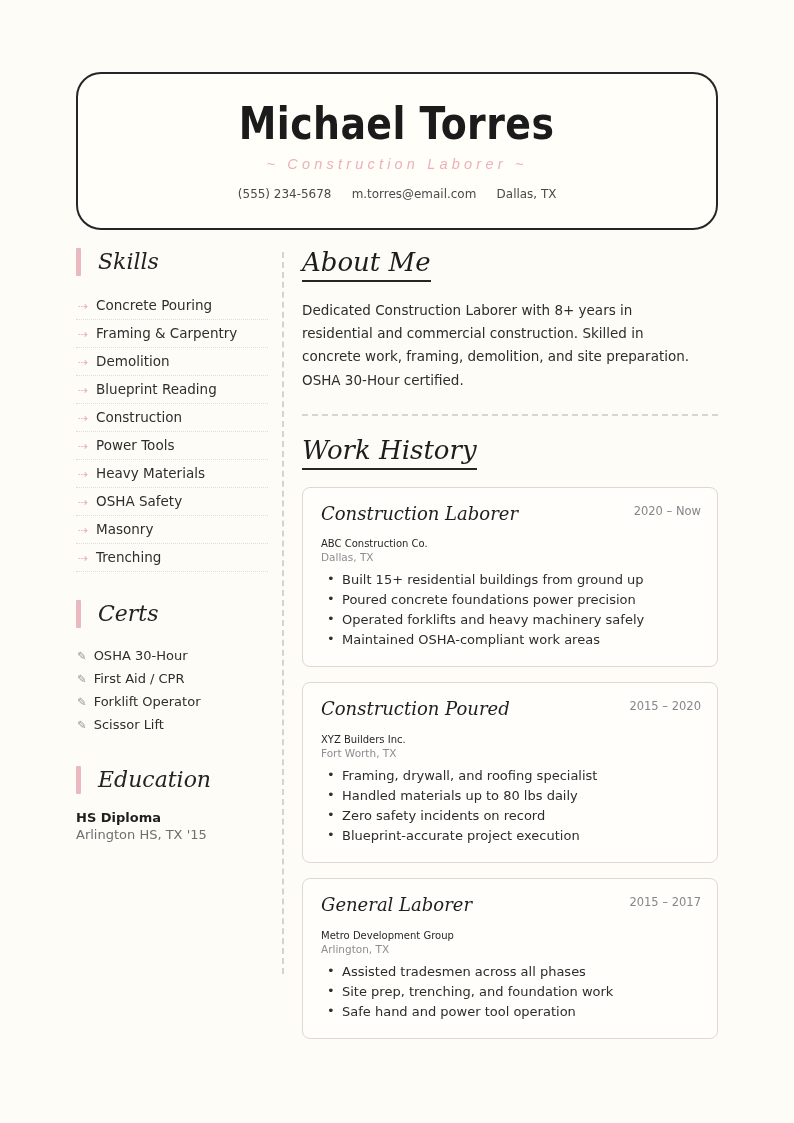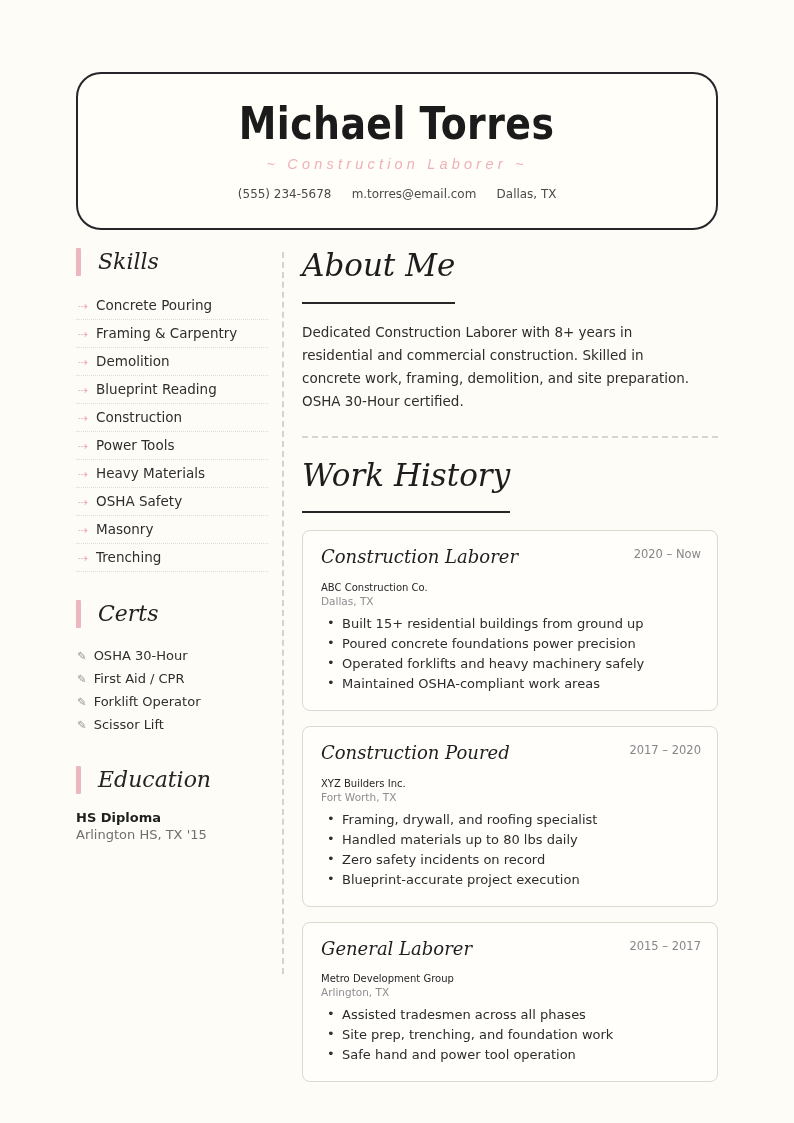--- a/index.html
+++ b/index.html
@@ -150,25 +150,25 @@
   }
 
   .gap-certs { height: 28px; }
   .gap-edu { height: 30px; }
 
   
   .main-head {
     display: inline-block;
     font-family: "DejaVu Serif", serif;
     font-style: italic;
-    font-size: 31px;
+    font-size: 26px;
     color: #1d1d1d;
     line-height: 1.15;
     border-bottom: 2px solid #262626;
-    padding-bottom: 18px;
+    padding-bottom: 2px;
     margin-bottom: 17px;
   }
 
   .summary {
     font-size: 13.5px;
     line-height: 1.72;
     color: #2d2d2d;
     margin: 0;
     max-width: 400px;
   }
@@ -364,21 +364,21 @@
       <ul class="job-bullets">
         <li>Built 15+ residential buildings from ground up</li>
         <li>Poured concrete foundations power precision</li>
         <li>Operated forklifts and heavy machinery safely</li>
         <li>Maintained OSHA-compliant work areas</li>
       </ul>
     </div>
 
     
     <div class="job-card">
-      <div class="job-date">2017 – 2020</div>
+      <div class="job-date">2015 – 2020</div>
       <div class="job-title">Construction Poured</div>
       <div class="job-company">XYZ Builders Inc.</div>
       <div class="job-location">Fort Worth, TX</div>
       <ul class="job-bullets">
         <li>Framing, drywall, and roofing specialist</li>
         <li>Handled materials up to 80 lbs daily</li>
         <li>Zero safety incidents on record</li>
         <li>Blueprint-accurate project execution</li>
       </ul>
     </div>

